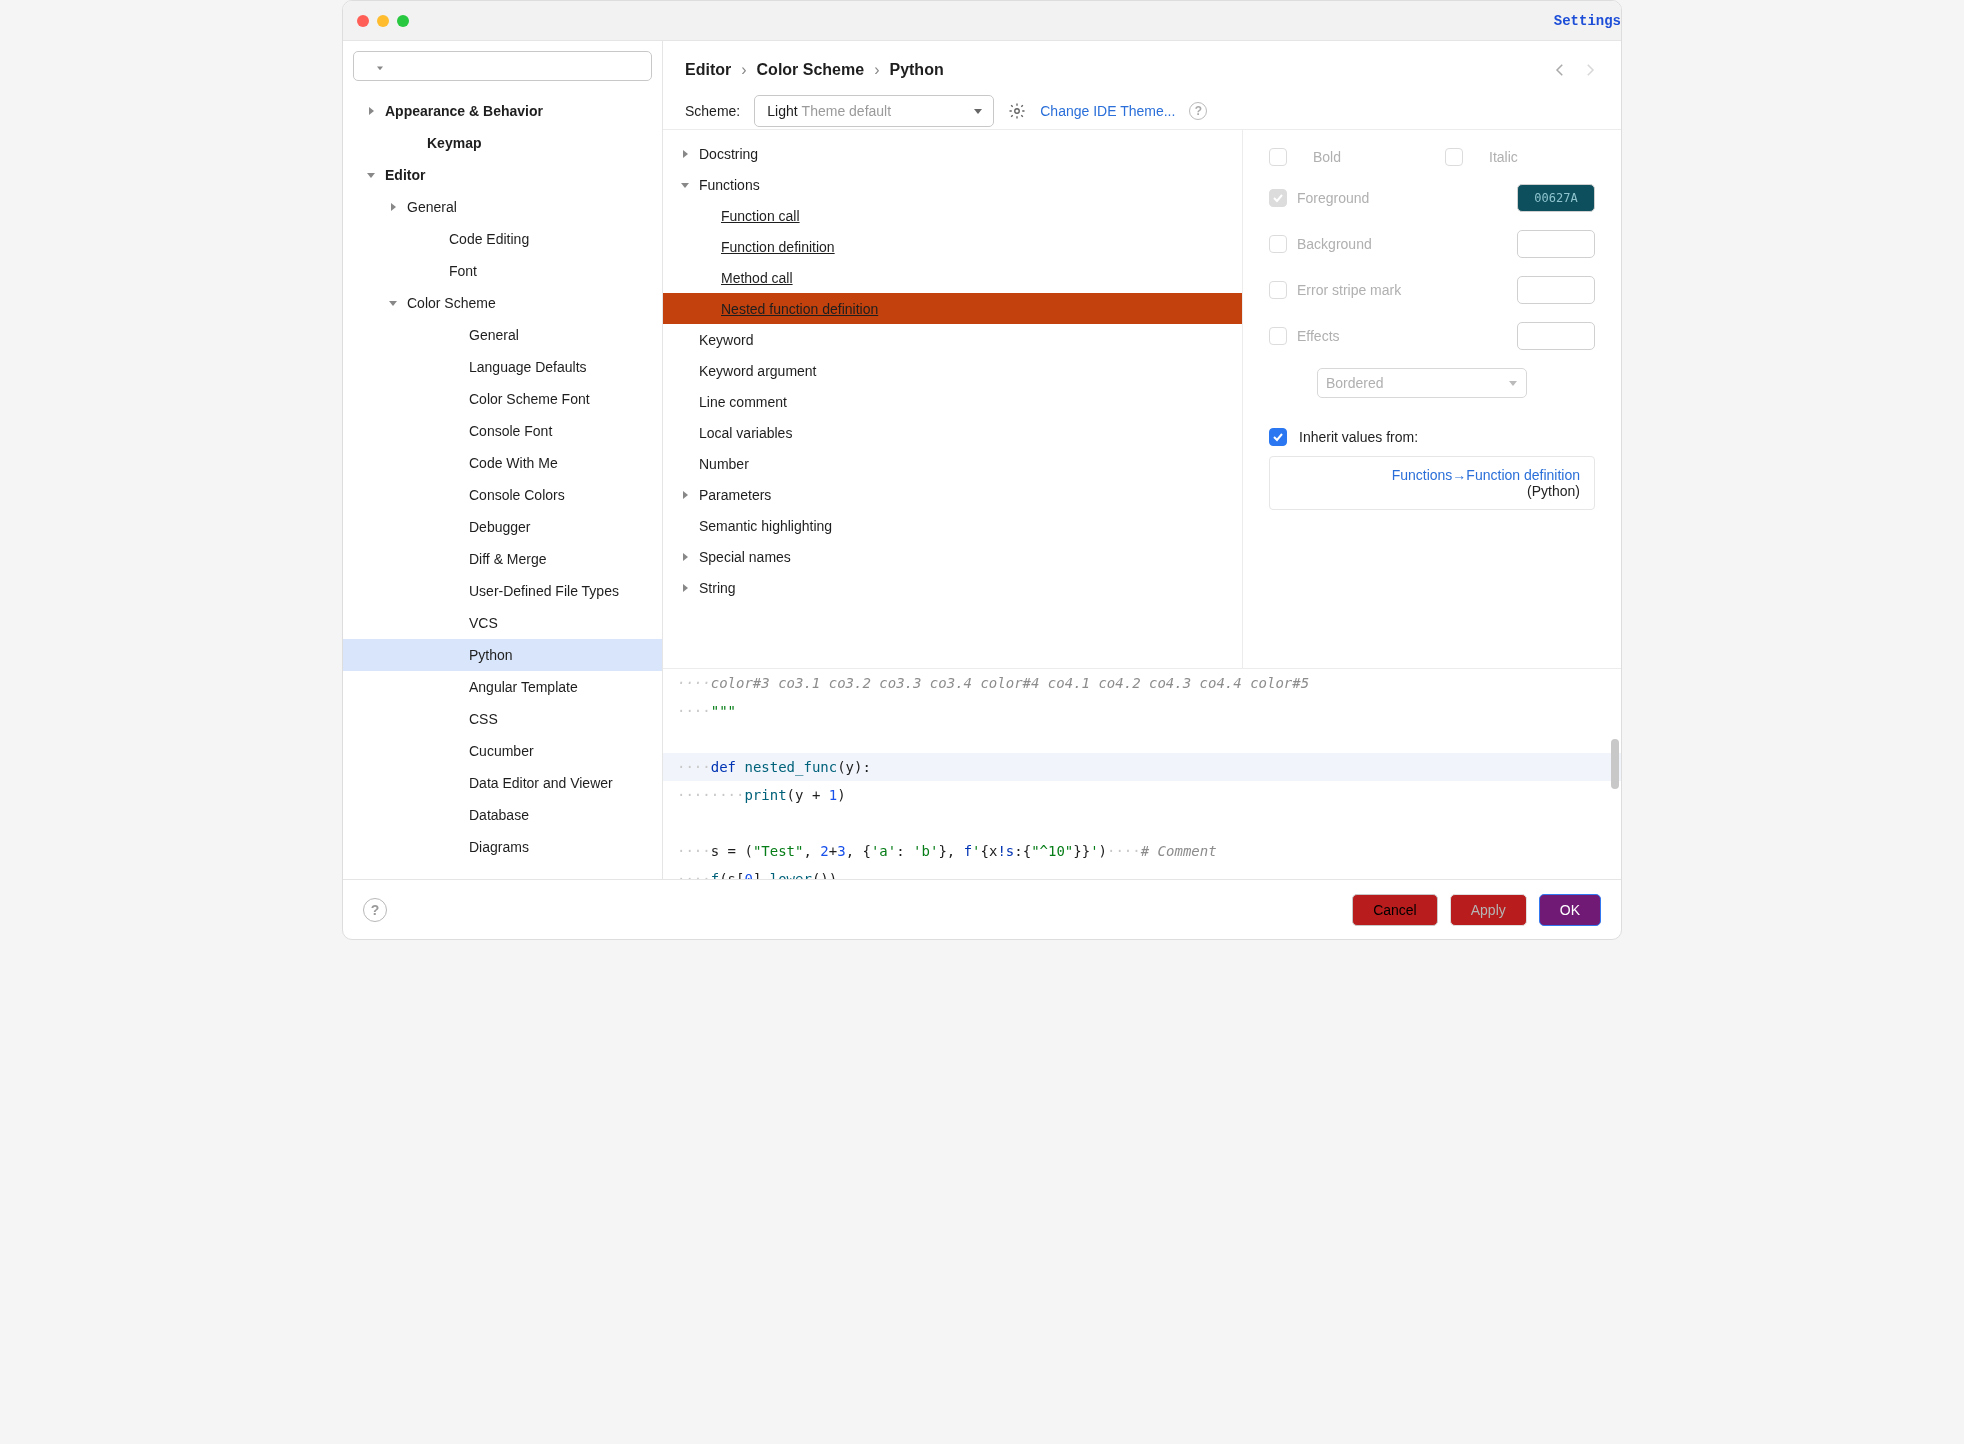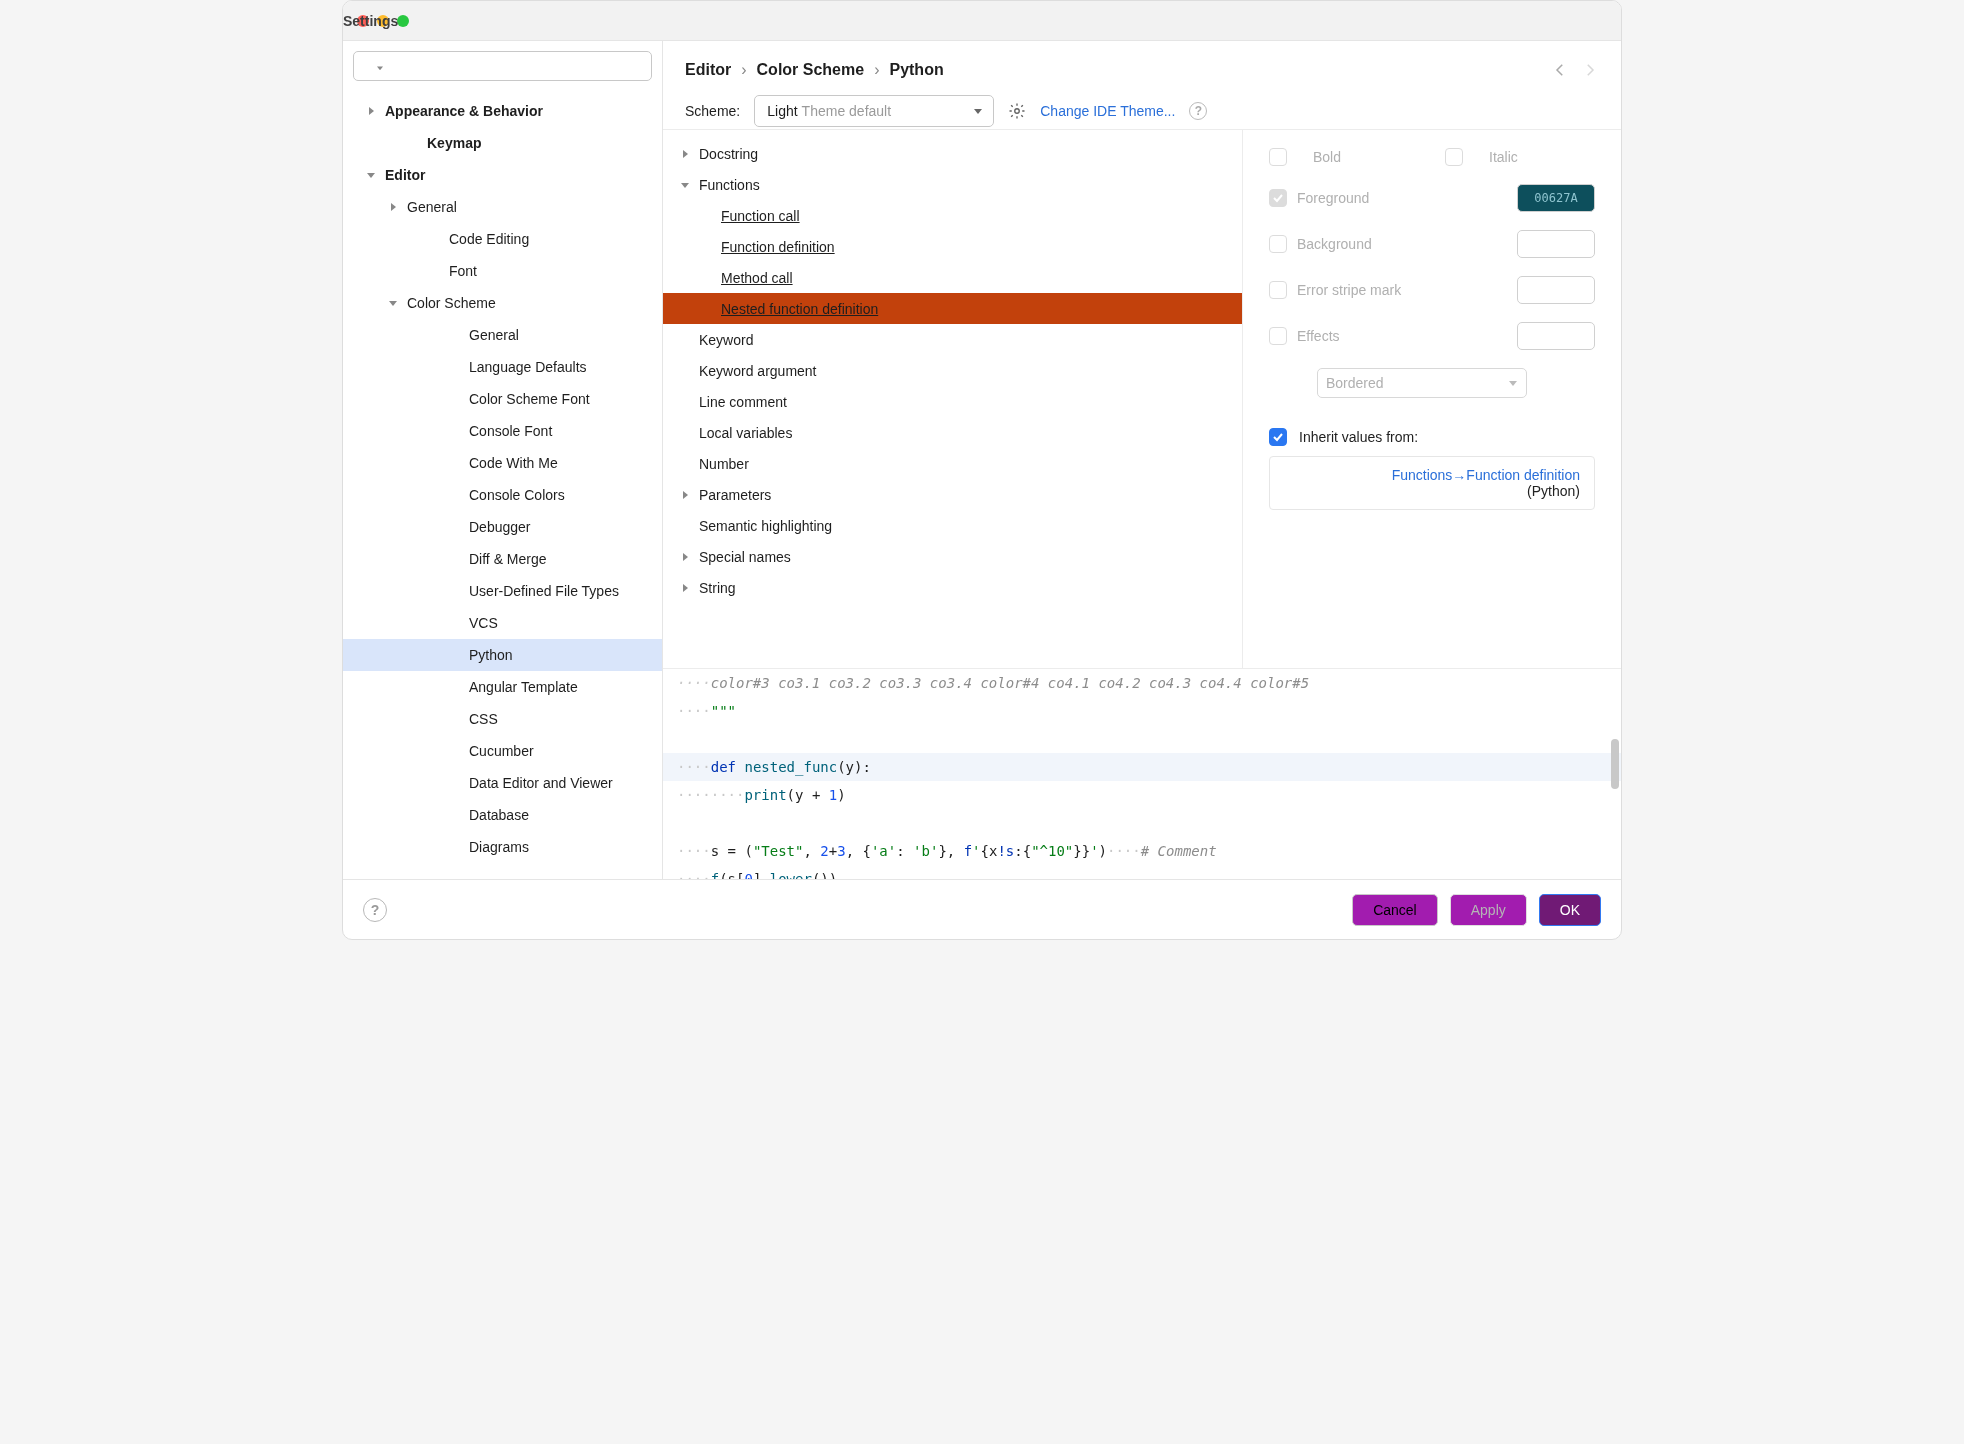--- a/index.html
+++ b/index.html
@@ -36,24 +36,25 @@
 .traffic-lights span {
   width: 12px; height: 12px; border-radius: 50%;
   display: inline-block;
 }
 .tl-red { background: #ff5f57; }
 .tl-yellow { background: #febc2e; }
 .tl-green { background: #28c840; }
 .title {
   position: absolute;
   left: 0; right: 0;
-  text-align: left;
+  text-align: right;
   font-weight: 600;
   font-size: 14px;
-  color: #404040;
+  color: #1d4ed8;
+  font-family: Liberation Mono, monospace;
 }
 .main-area {
   flex: 1;
   display: flex;
   overflow: hidden;
 }
 
 .sidebar {
   width: 320px;
   border-right: 1px solid #e5e5e5;
@@ -331,21 +332,21 @@
   color: #9a9a9a;
   font-size: 14px;
   font-weight: 600;
 }
 .footer .spacer { flex: 1; }
 .btn {
   height: 32px;
   padding: 0 20px;
   border-radius: 5px;
   border: 1px solid #c8c8c8;
-  background: #a21caf;
+  background: #b91c1c;
   font-size: 14px;
   display: inline-flex;
   align-items: center;
   cursor: pointer;
 }
 .btn.disabled { color: #b5b5b5; border-color: #dfdfdf; cursor: default; }
 .btn.primary { background: #701a75; color: #fff; border-color: #3279f1; }
 svg { display: block; }
 </style>
 </head>

